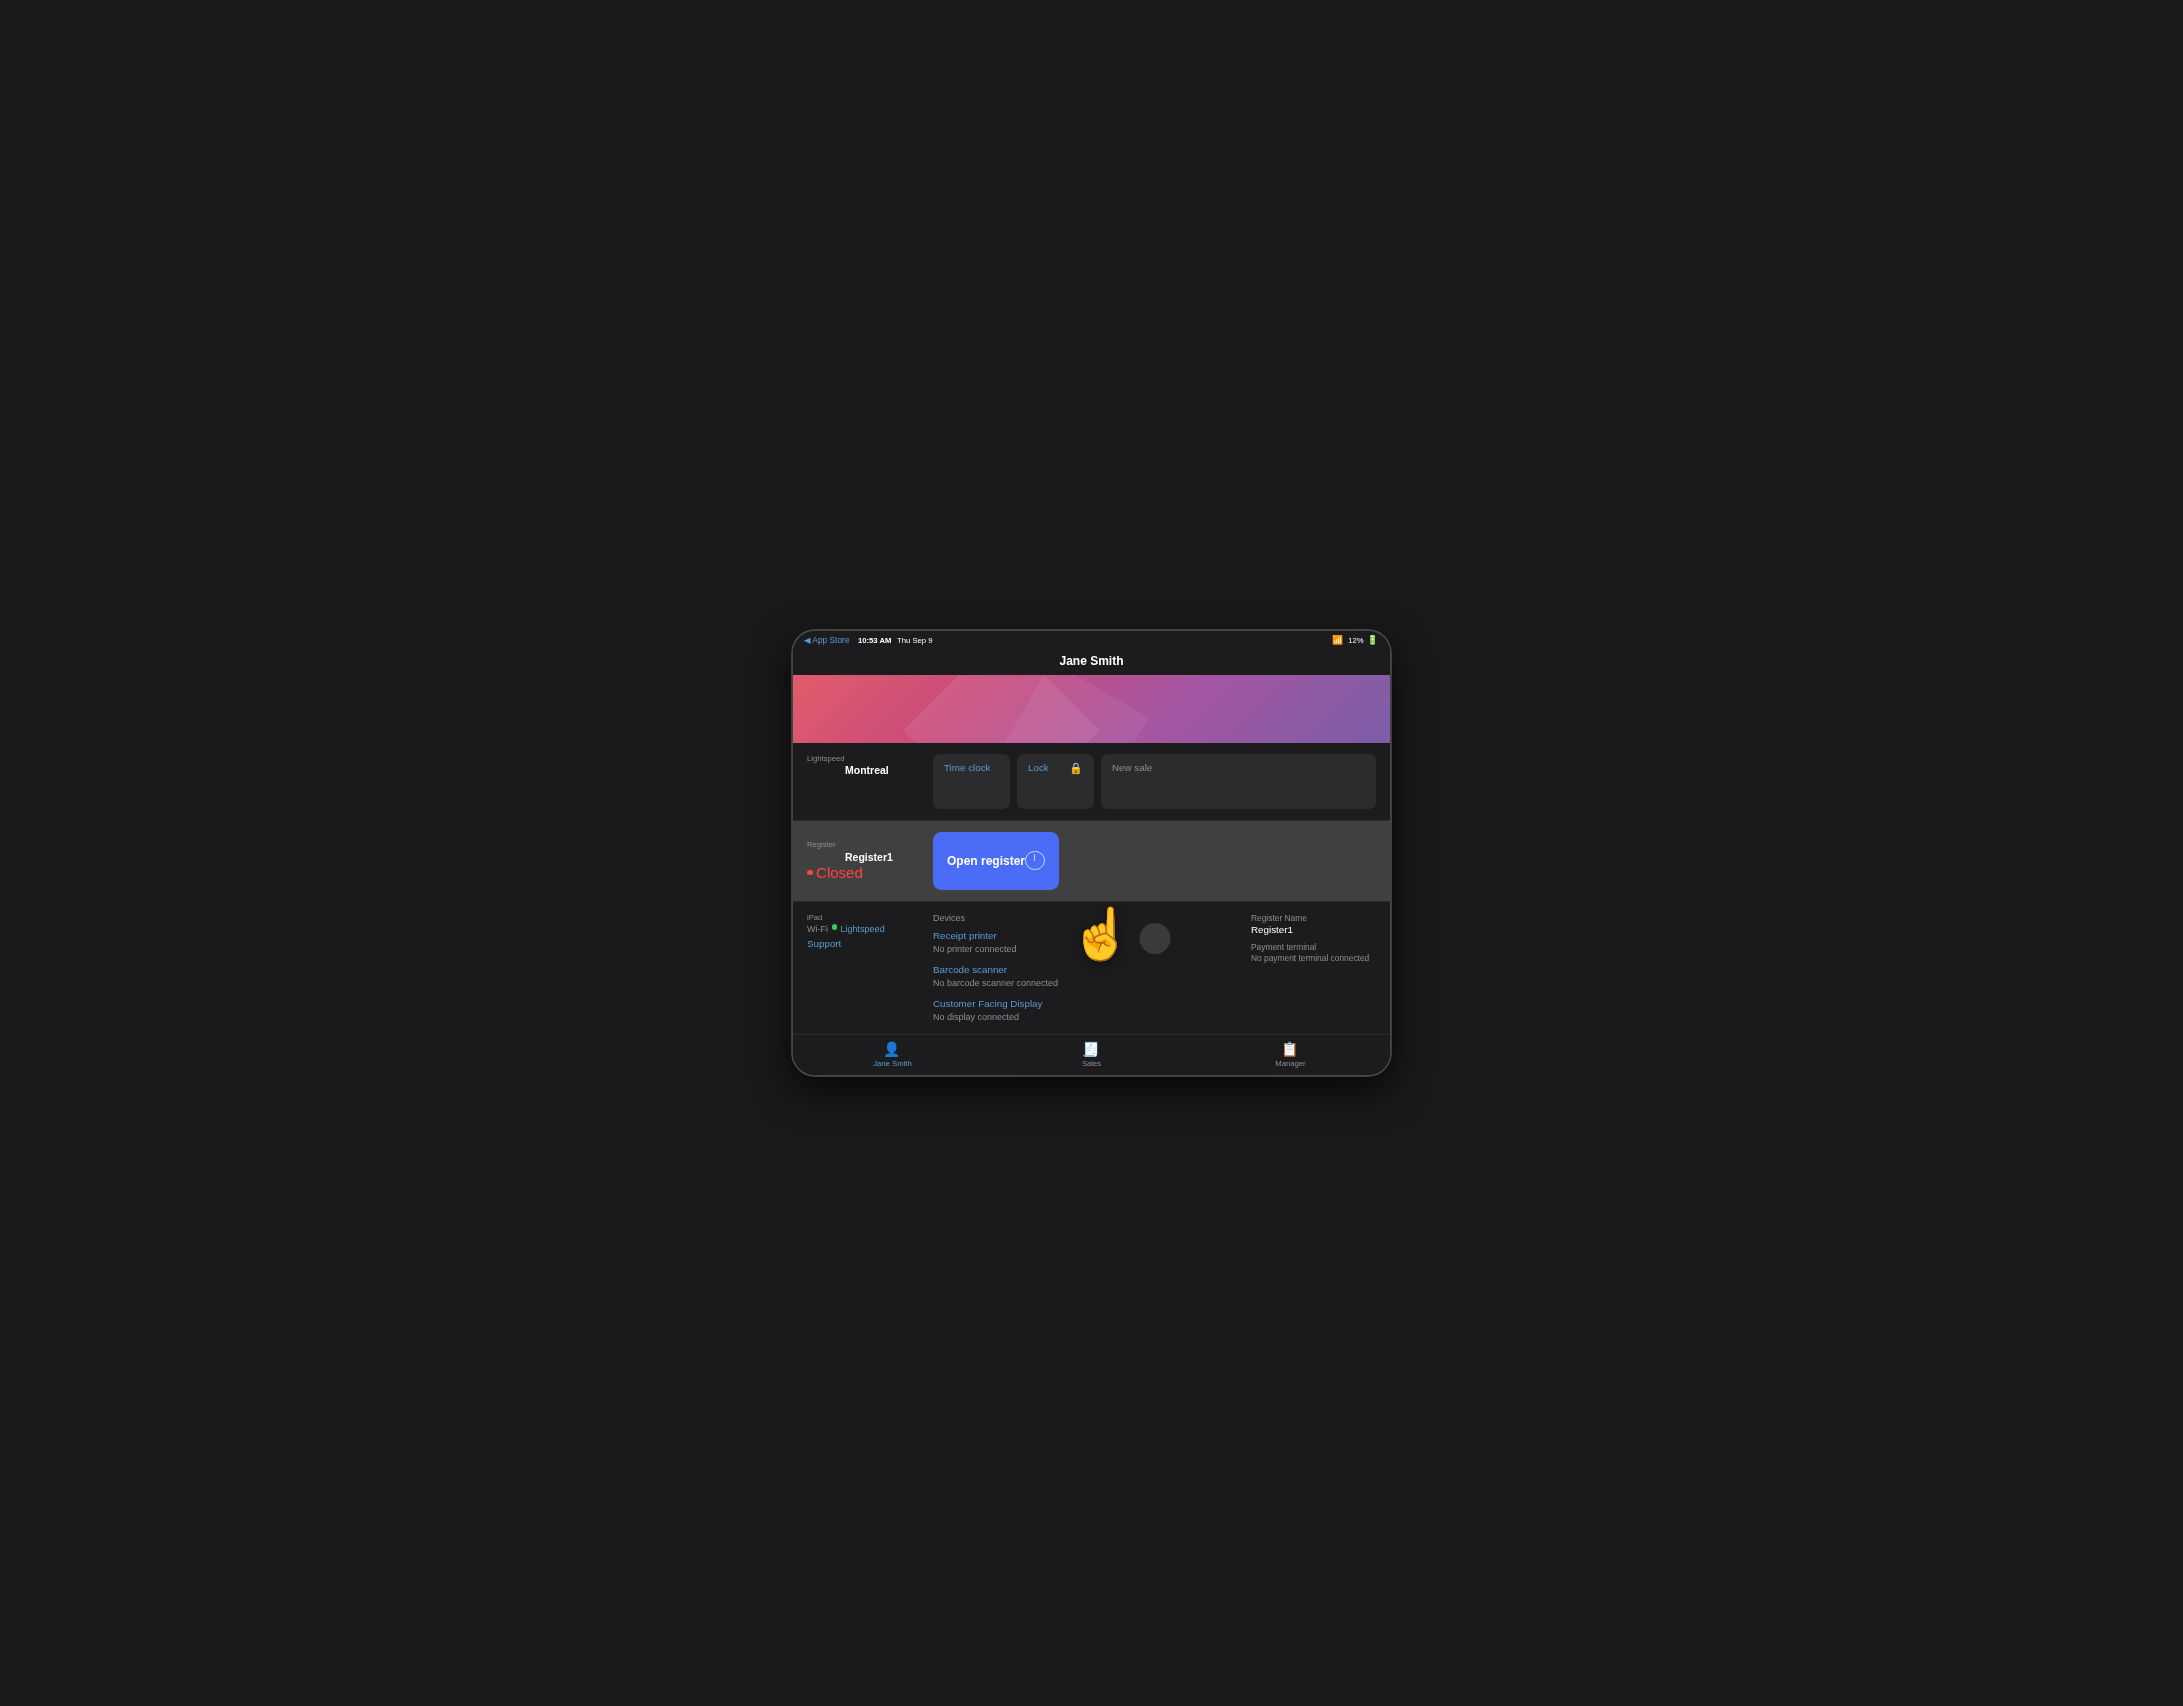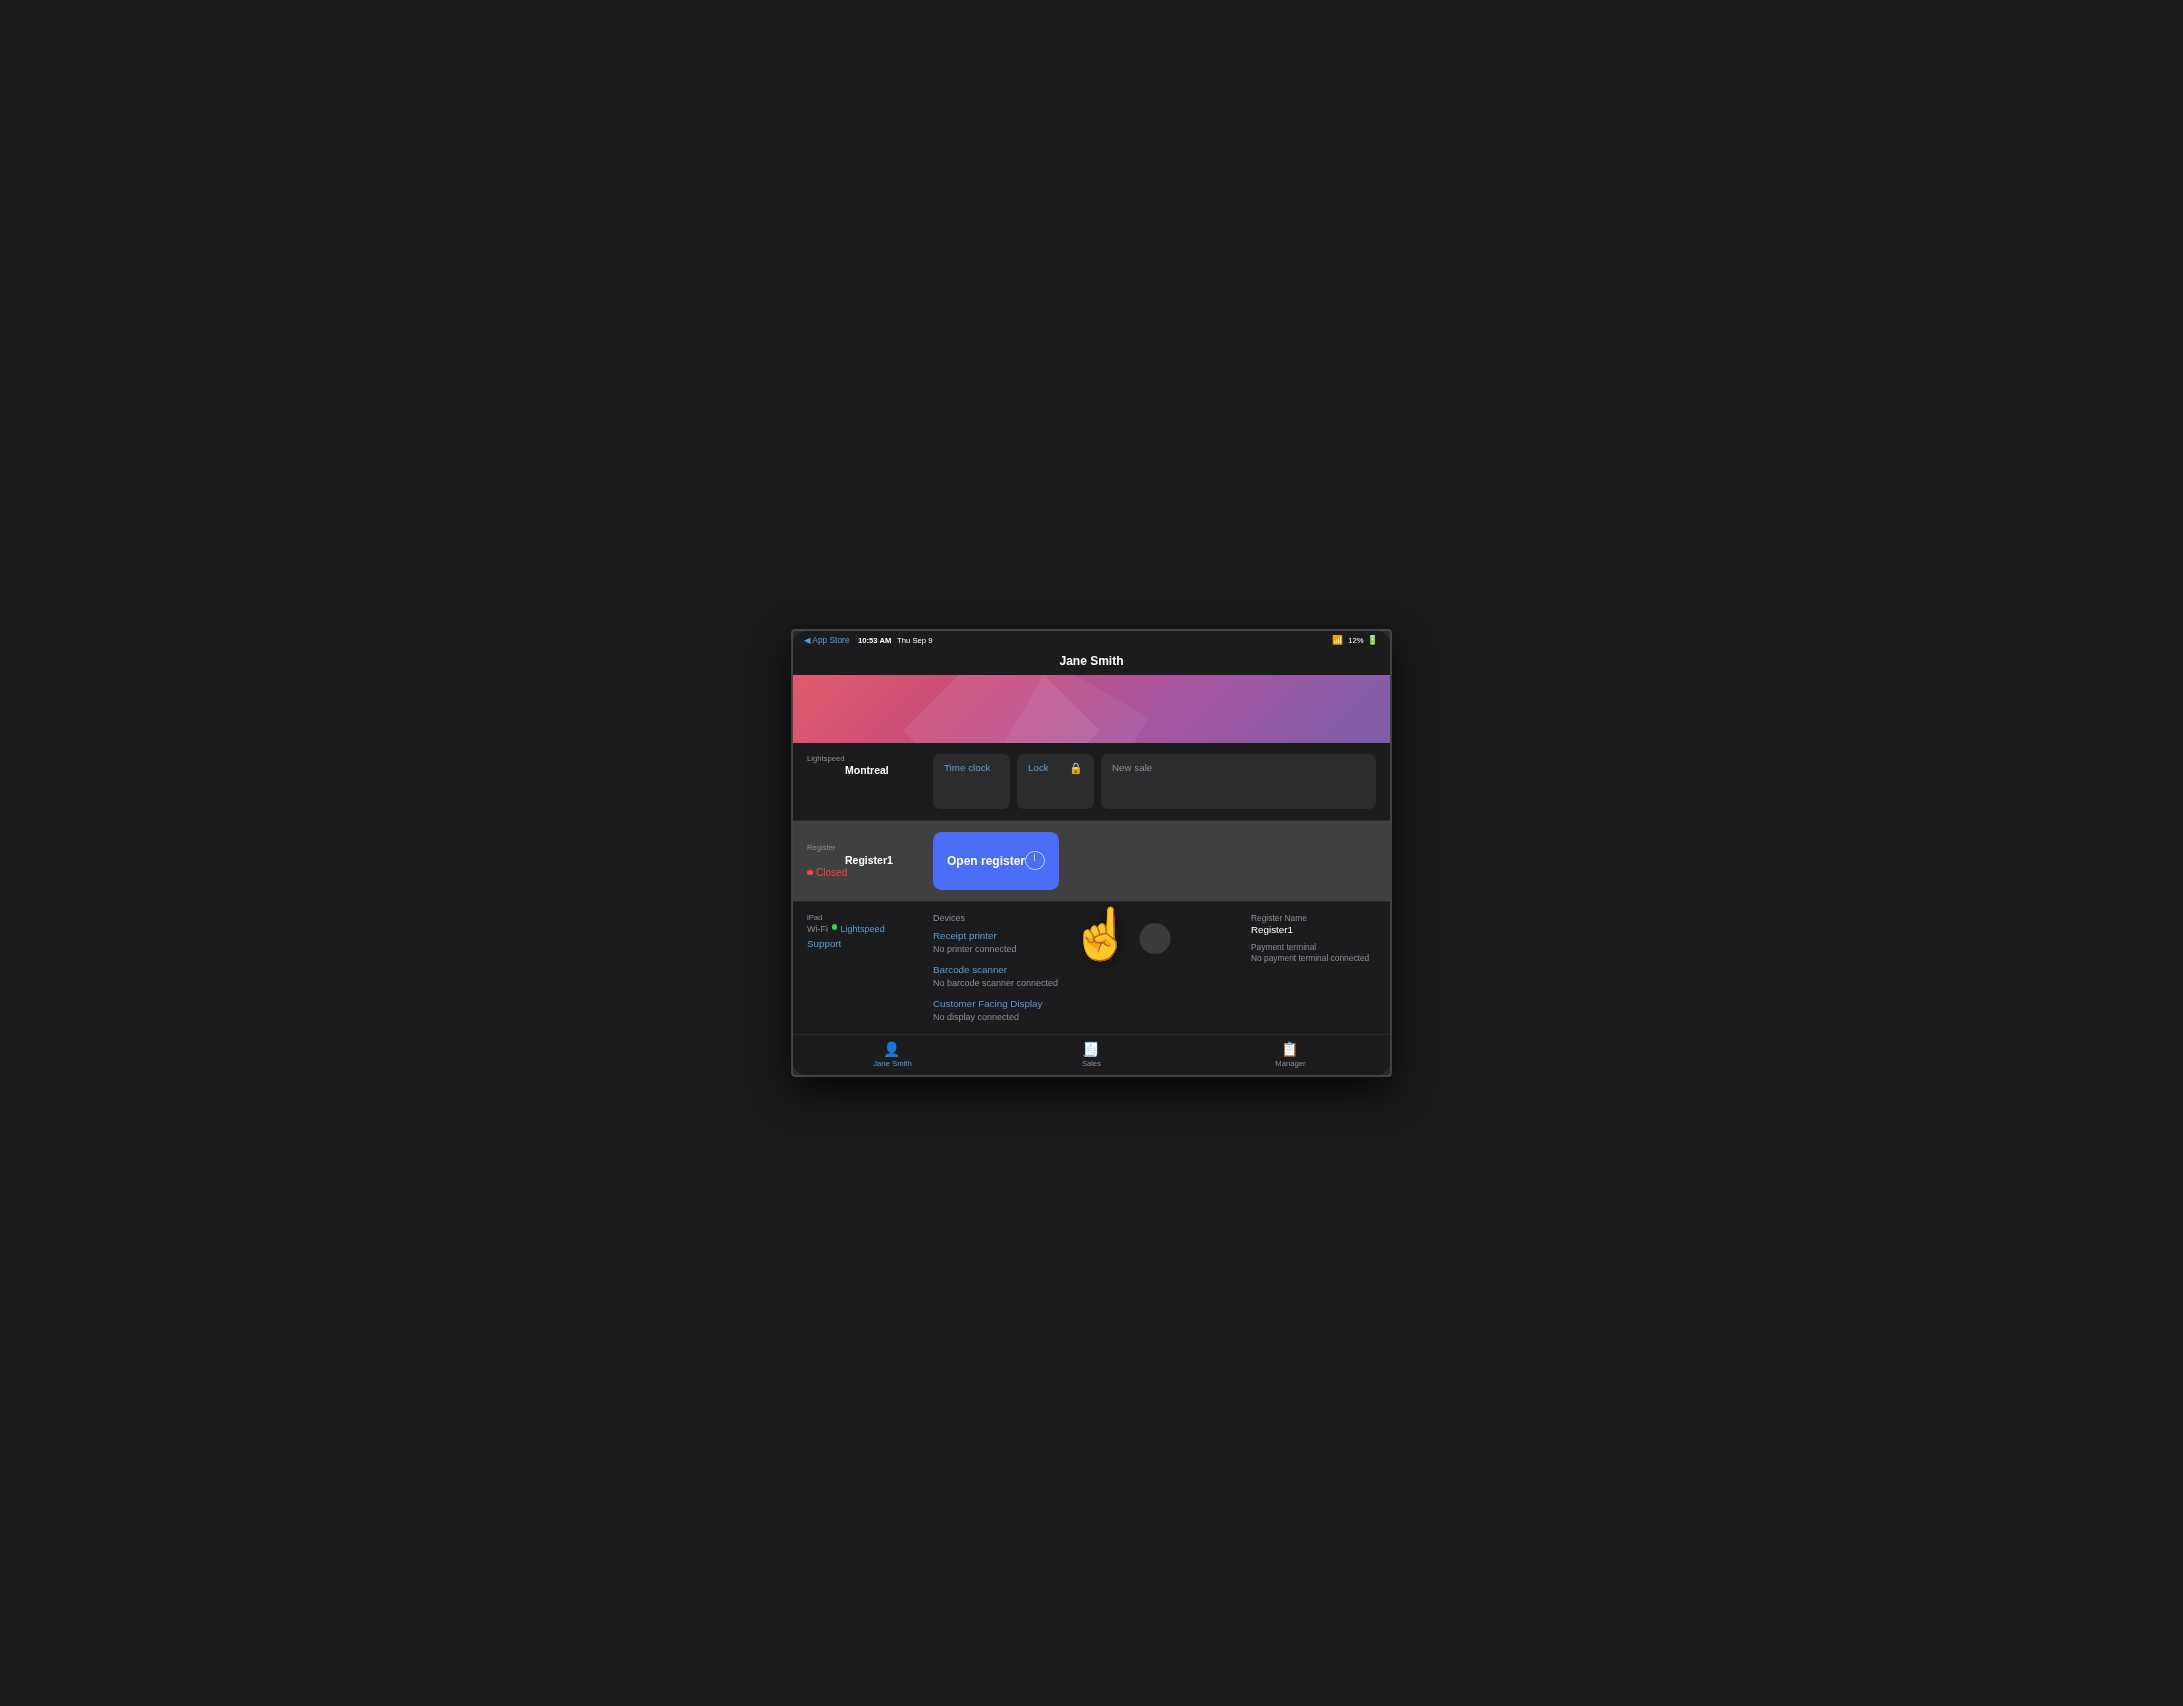--- a/index.html
+++ b/index.html
@@ -8,21 +8,21 @@
       display: flex;
       justify-content: center;
       align-items: center;
       min-height: 100vh;
       font-family: -apple-system, BlinkMacSystemFont, 'SF Pro Display', sans-serif;
     }
     .ipad-frame {
       width: 599px;
       height: 446px;
       background: #2a2a2a;
-      border-radius: 3px;
+      border-radius: 23px;
       border: 1.4px solid #444;
       overflow: hidden;
       position: relative;
       box-shadow: 0 0 0 0.7px #555, 0 14px 42px rgba(0,0,0,0.8);
     }
     .ipad-inner {
       width: 100%;
       height: 100%;
       background: #1c1c1e;
       border-radius: 14px;
@@ -115,21 +115,21 @@
     .section-label .main-label {
       font-size: 10.5px;
       color: #fff;
       font-weight: 600;
       padding-left: 38px;
     }
     .section-label .status-line {
       display: flex;
       align-items: center;
       gap: 3.5px;
-      font-size: 10px;
+      font-size: 15px;
       margin-top: 1.4px;
     }
     .dot-closed {
       width: 5.6px; height: 5.6px;
       border-radius: 50%;
       background: #ff453a;
       display: inline-block;
     }
     .closed-text { color: #ff453a; font-weight: 500; }
     

